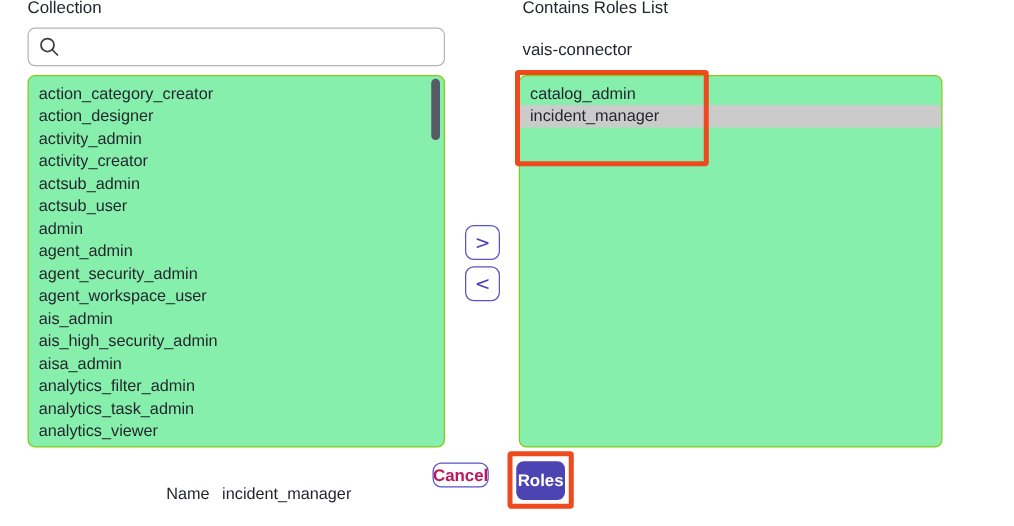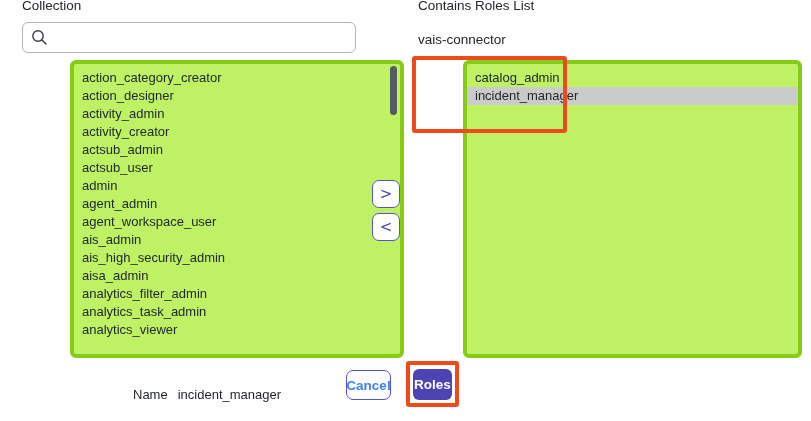--- a/index.html
+++ b/index.html
@@ -39,26 +39,25 @@
     flex: 1;
     height: 100%;
     font-size: 13px;
     margin-left: 6px;
     font-family: inherit;
     color: #23262c;
     background: transparent;
   }
   .listbox {
     position: absolute;
-    border: 4px solid #84cc16;
+    border: 1px solid #84cc16;
     border-radius: 6px;
-    background: #bef264;
+    background: #86efac;
     overflow: hidden;
     padding-top: 5px;
-    margin-left: 48px;
   }
   .listbox.left { left: 22px; top: 60px; width: 334px; height: 298px; }
   .listbox.right { left: 415px; top: 60px; width: 339px; height: 298px; }
   .listbox ul { list-style: none; }
   .listbox li {
     height: 18px;
     line-height: 18px;
     font-size: 13px;
     padding-left: 8px;
     white-space: nowrap;
@@ -111,23 +110,23 @@
     font-size: 13.5px;
     font-weight: bold;
     border-radius: 7px;
     cursor: pointer;
     display: flex;
     align-items: center;
     justify-content: center;
   }
   .btn.cancel {
     left: 346px; top: 370px;
-    width: 45px; height: 30px;
+    width: 45px; height: 20px;
     background: #ffffff;
-    color: #3b82f6;
+    color: #be185d;
     border: 1.5px solid #5a53c6;
   }
   .btn.save {
     left: 413px; top: 369px;
     width: 39px; height: 31px;
     background: #4c44b2;
     color: #ffffff;
     border: none;
     border-radius: 6px;
   }
@@ -162,20 +161,21 @@
     <ul>
 
     <li class="row">action_category_creator</li>
         <li class="row">action_designer</li>
         <li class="row">activity_admin</li>
         <li class="row">activity_creator</li>
         <li class="row">actsub_admin</li>
         <li class="row">actsub_user</li>
         <li class="row">admin</li>
         <li class="row">agent_admin</li>
+        <li class="row">agent_security_admin</li>
         <li class="row">agent_workspace_user</li>
         <li class="row">ais_admin</li>
         <li class="row">ais_high_security_admin</li>
         <li class="row">aisa_admin</li>
         <li class="row">analytics_filter_admin</li>
         <li class="row">analytics_task_admin</li>
         <li class="row">analytics_viewer</li>
       </ul>
     <div class="scroll-thumb"></div>
   </div>

